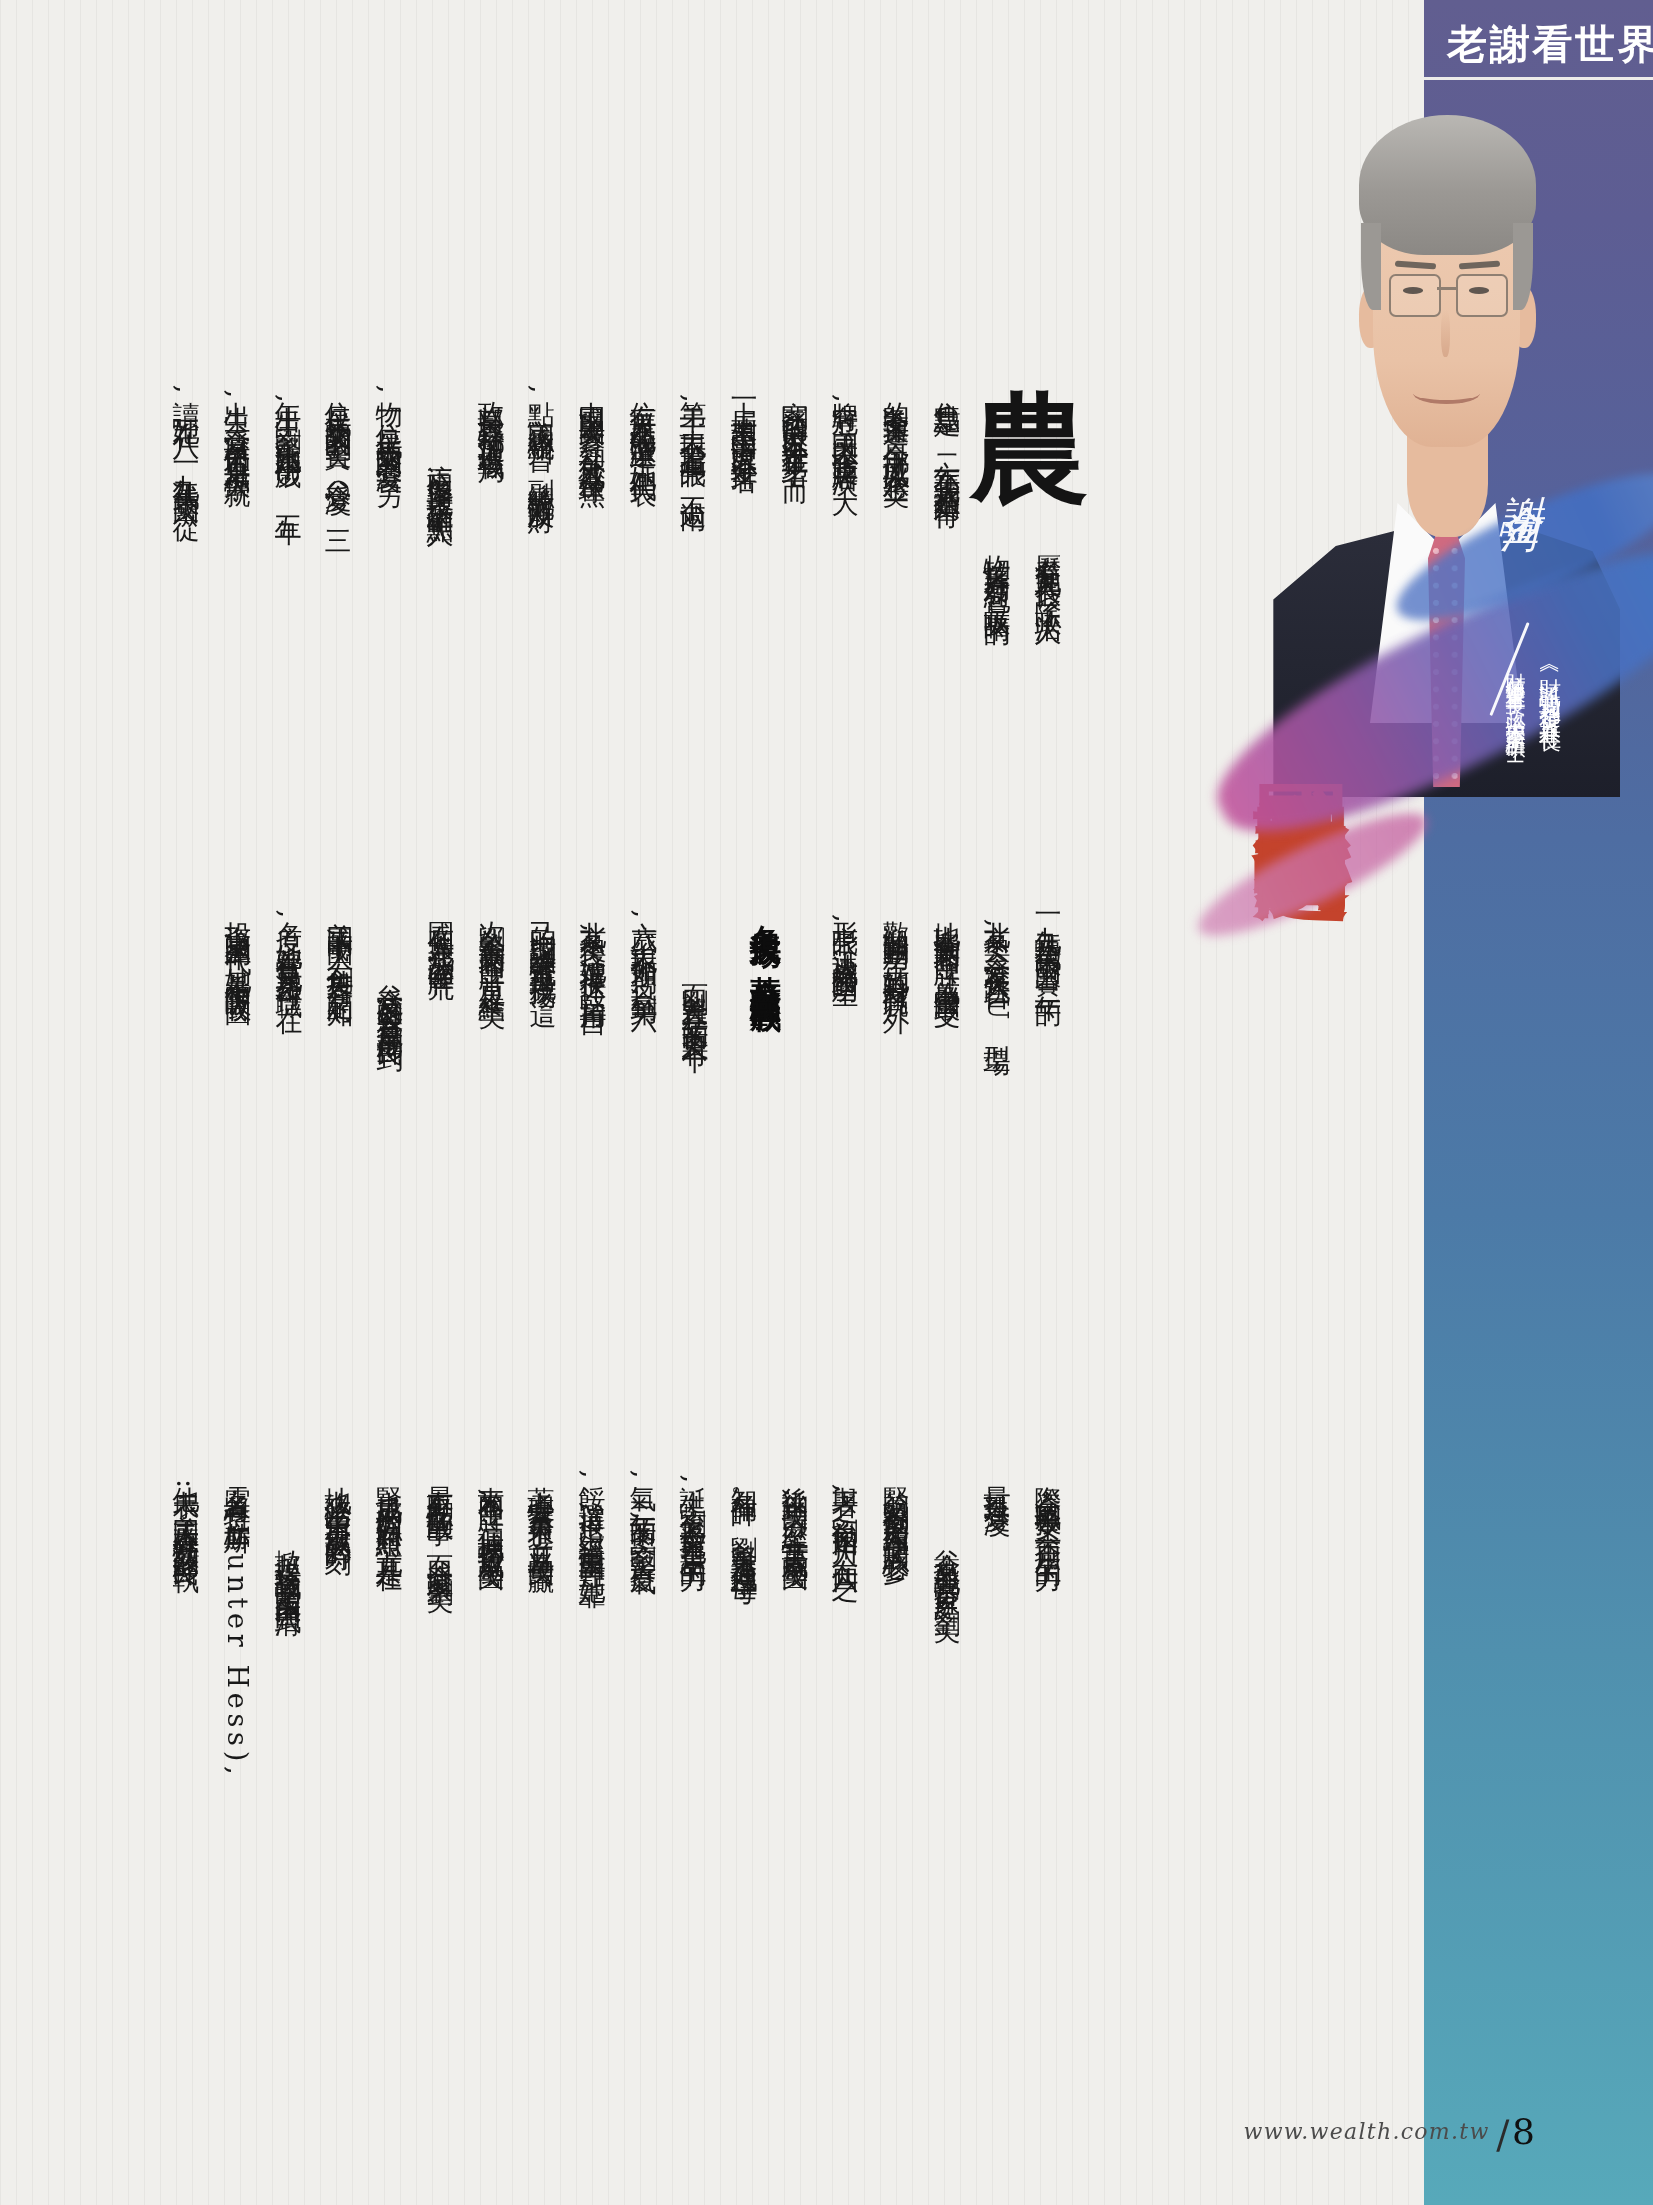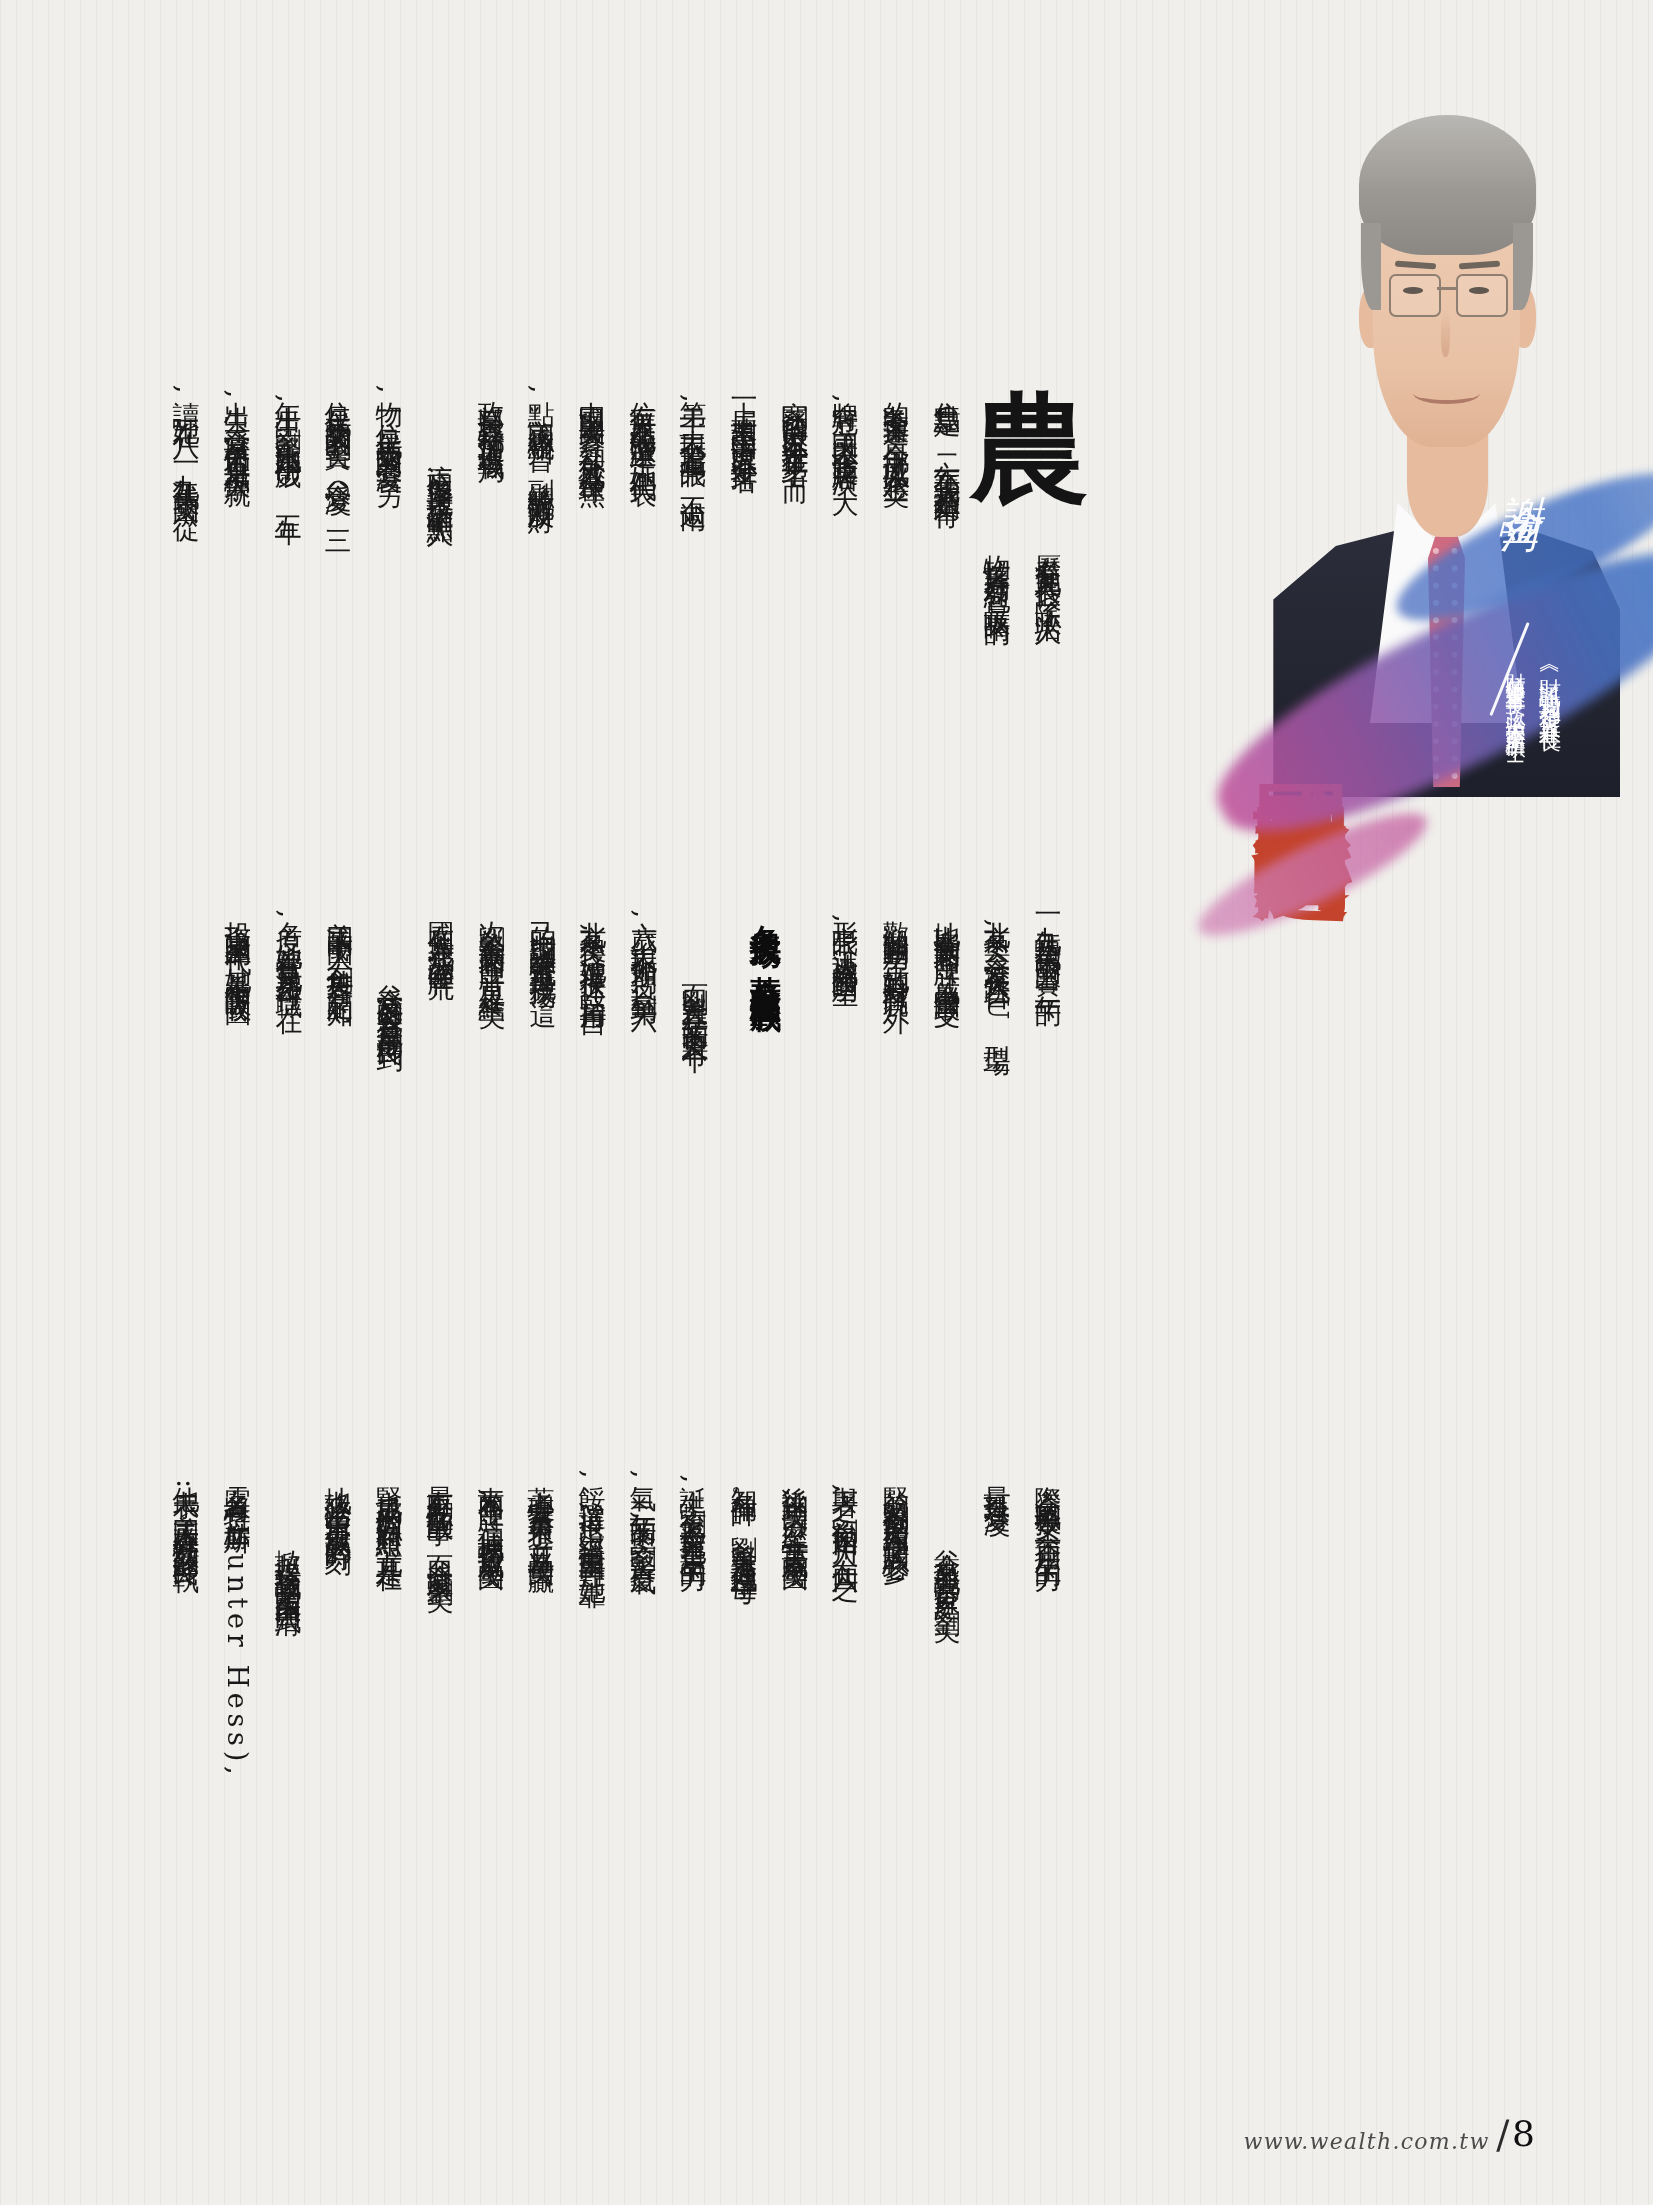--- a/index.html
+++ b/index.html
@@ -81,31 +81,35 @@
   .band{position:absolute;right:580px;width:920px;z-index:2;}
   .vcol{
     position:absolute;top:0;height:100%;box-sizing:border-box;
     writing-mode:vertical-rl;text-orientation:mixed;
     font-size:27px;letter-spacing:4.7px;line-height:51px;color:#191919;white-space:nowrap;
   }
   .subhead{font-size:31px;font-weight:700;letter-spacing:3.3px;padding-right:35px;color:#0d0d0d;line-height:40px;}
   .dropcap{position:absolute;right:587px;top:377px;width:97px;height:150px;z-index:2;
     font-size:119px;font-weight:600;line-height:143px;text-align:center;color:#141414;}
   
-  .footer{position:absolute;top:2109px;right:119px;display:flex;align-items:flex-end;z-index:4;}
+  .footer{position:absolute;top:2109px;right:119px;display:flex;align-items:center;z-index:4;}
   .footer .url{font-style:italic;font-size:22px;color:#4b4b4b;letter-spacing:1.3px;
     font-family:"DejaVu Serif","Liberation Serif",serif;}
   .footer .slash{font-size:39px;color:#2b2b2b;margin:0 2.7px 0 6.7px;font-weight:300;transform:translateY(2.7px);}
   .footer .pageno{font-size:36px;color:#101010;font-family:"DejaVu Serif","Liberation Serif",serif;}
 </style>
 </head>
 <body>
 
 <div class="page">
 
+  <div class="gradient-band">
+    <div class="band-header">老謝看世界</div>
+    <div class="band-underline"></div>
+  </div>
 
   <div class="portrait">
     <div class="p-suit"></div>
     <div class="p-shirt"></div>
     <div class="p-tie"></div>
     <div class="p-neck"></div>
     <div class="p-ear l"></div>
     <div class="p-ear r"></div>
     <div class="p-face"></div>
     <div class="p-hair"></div>

